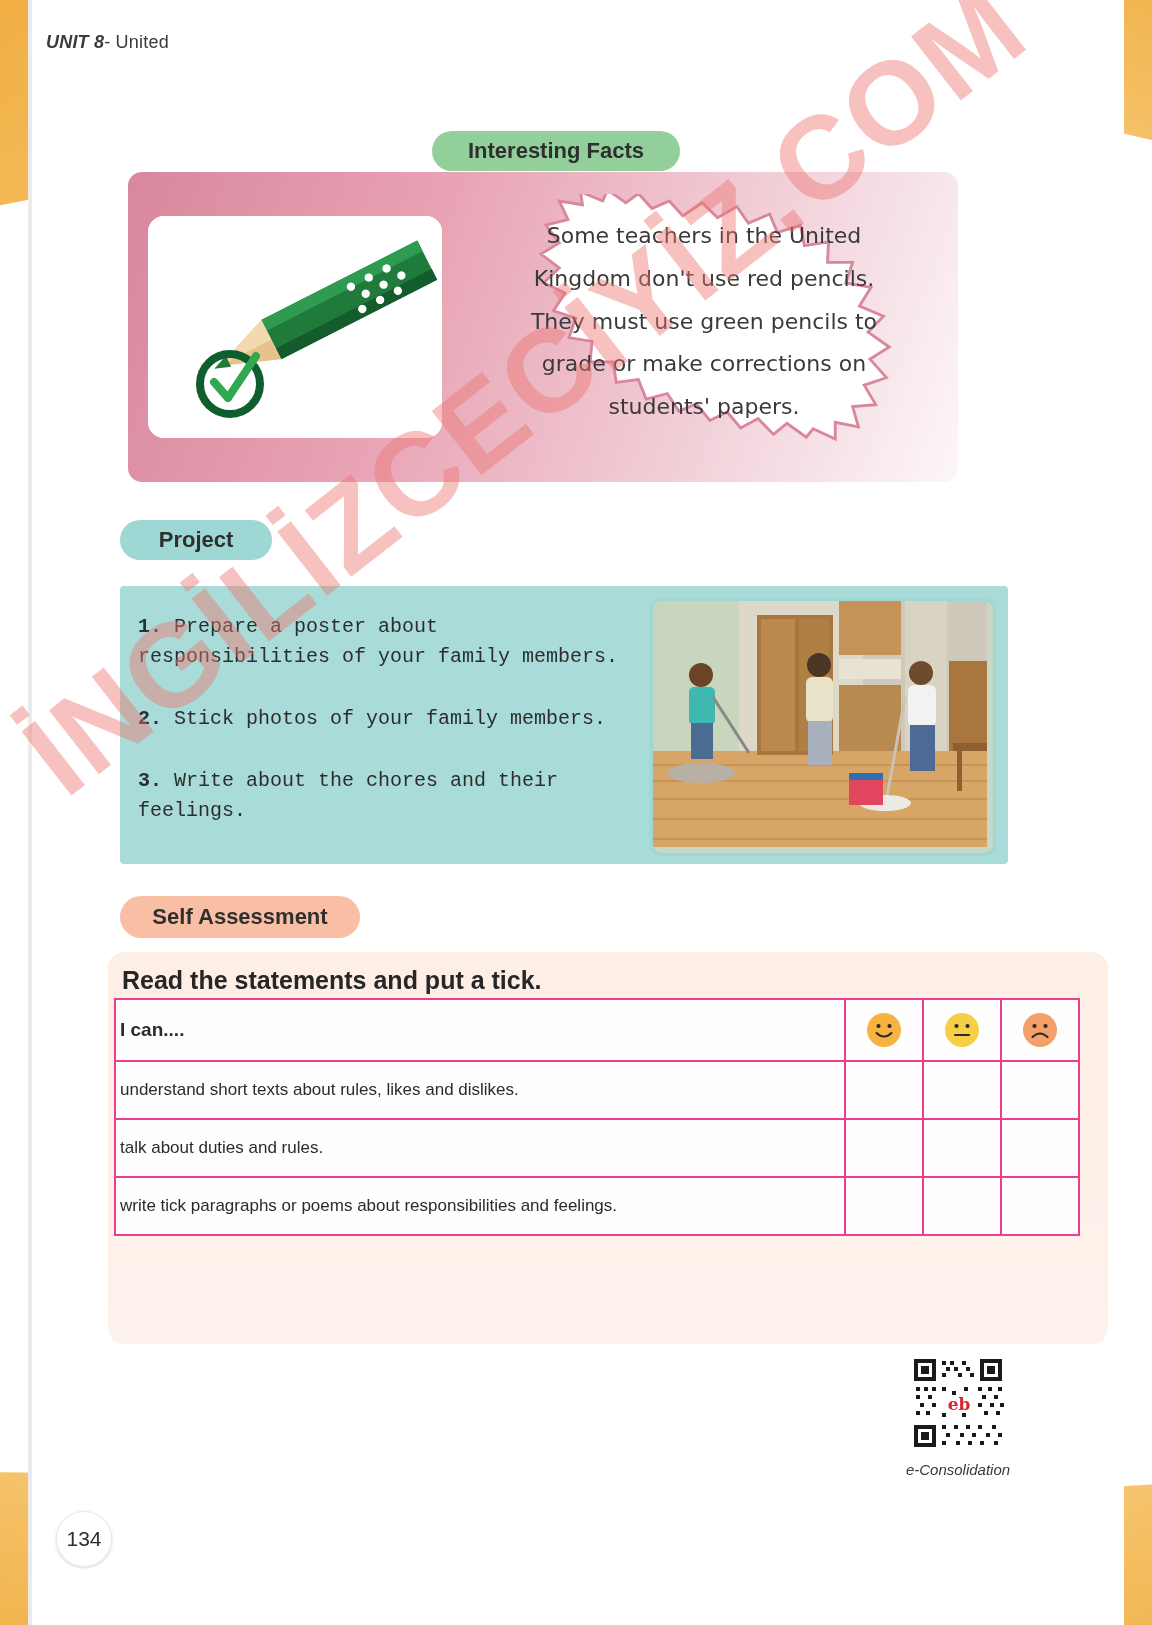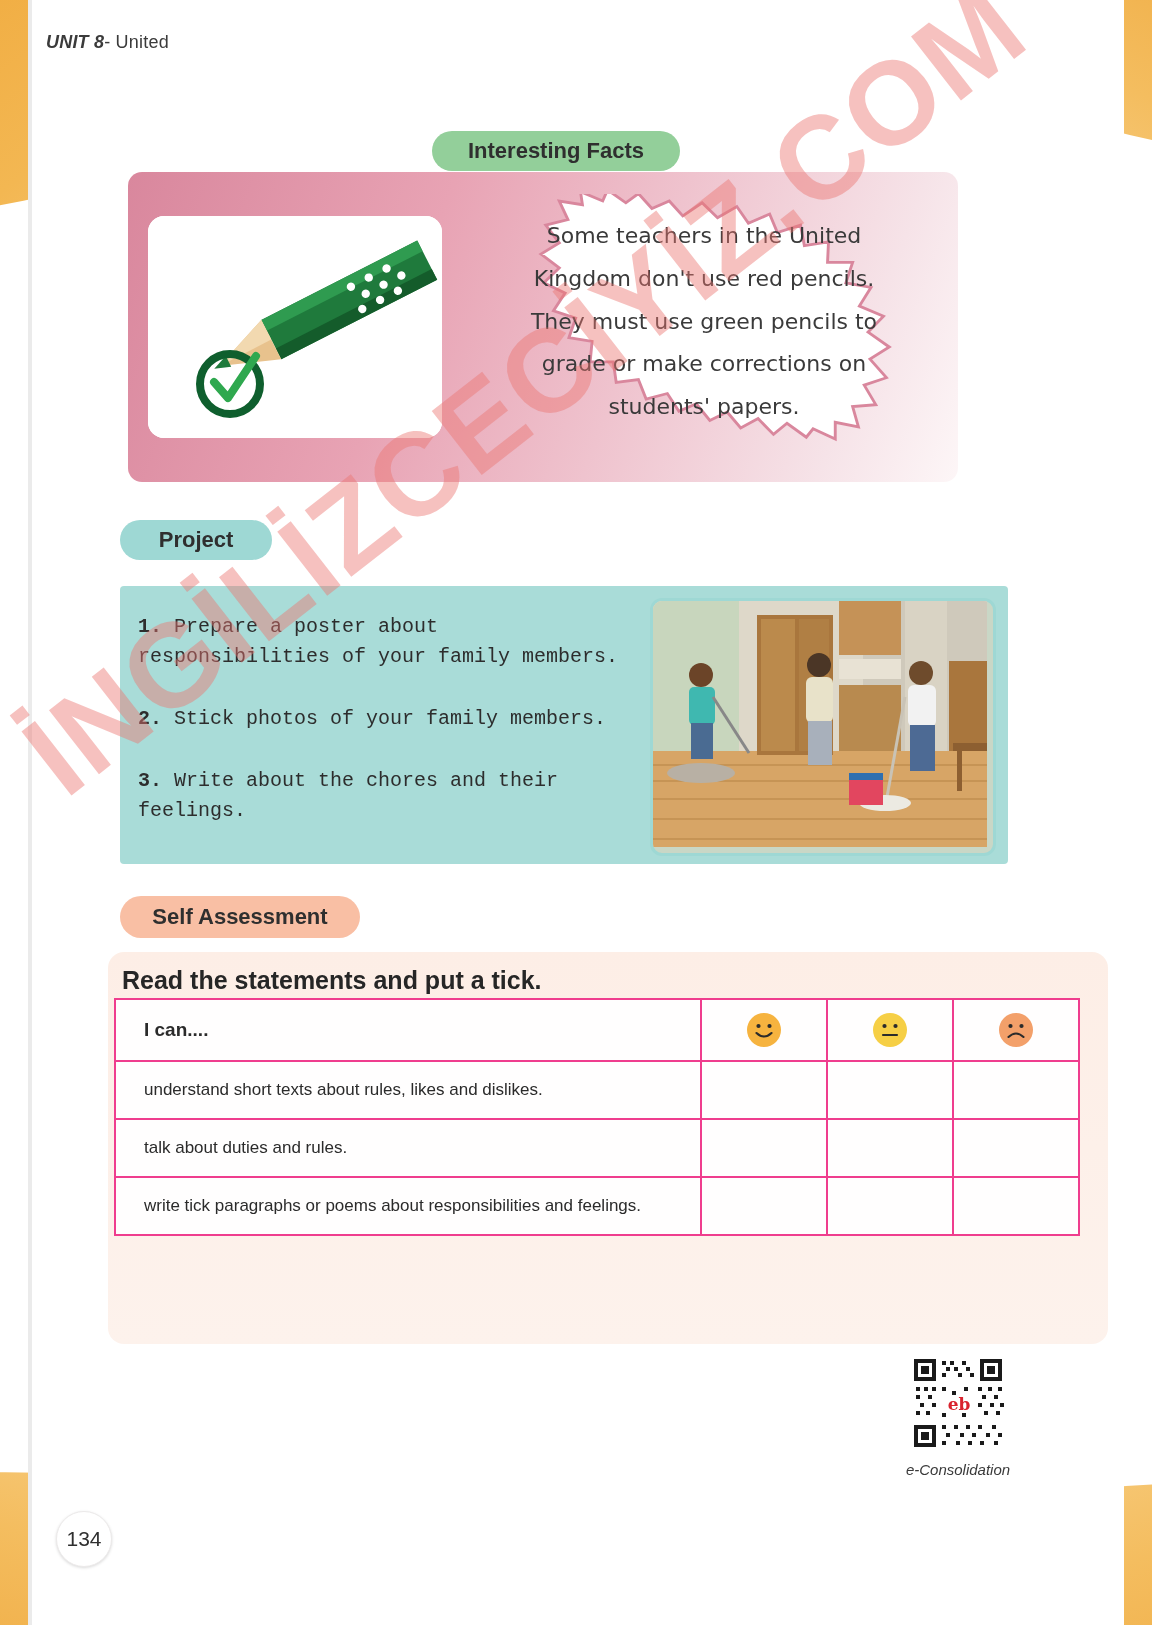--- a/index.html
+++ b/index.html
@@ -202,21 +202,21 @@
     position: absolute;
     left: 6px; top: 46px;
     width: 966px;
     border-collapse: collapse;
     table-layout: fixed;
     background: #fffdfd;
   }
   .assess-table td {
     border: 2px solid #ef3d8e;
     height: 56px;
-    padding: 0 28px;
+    padding: 0 4px;
     font-size: 17px;
     color: #2b2b2b;
     background: #fffefe;
   }
   .assess-table tr.head td {
     height: 60px;
     font-size: 19px;
     font-weight: bold;
   }
   .col-face { width: 68px; text-align: center; padding: 0; }

